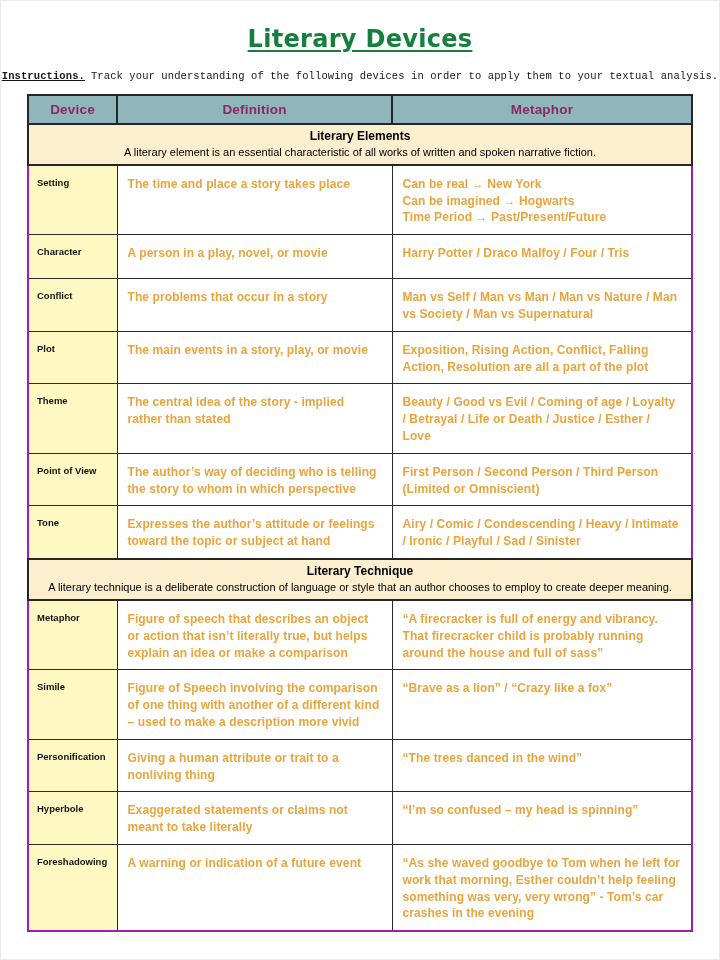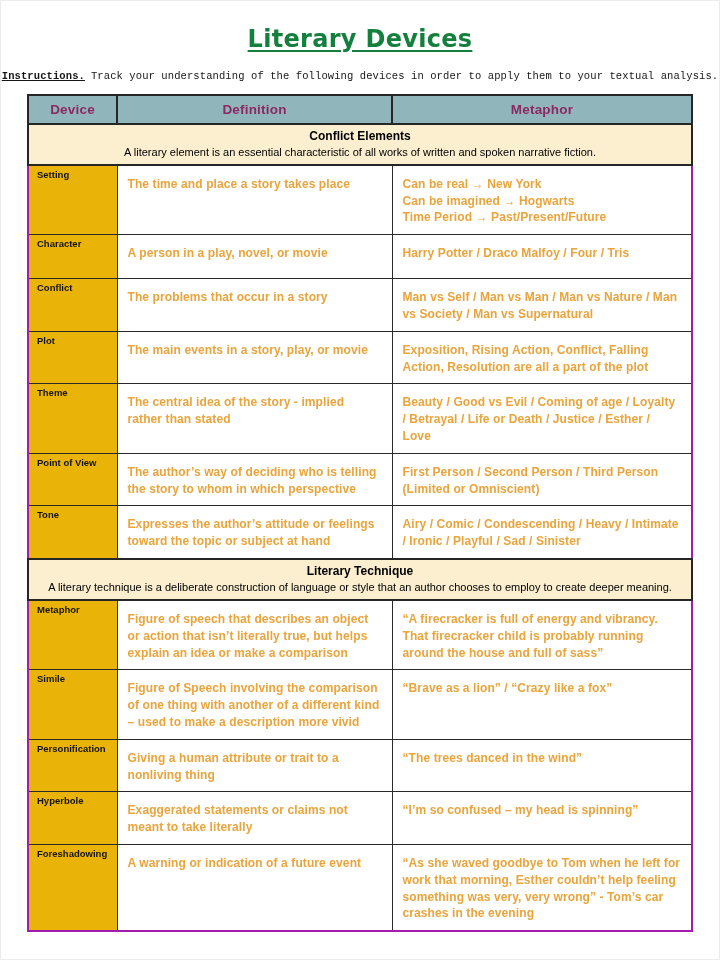--- a/index.html
+++ b/index.html
@@ -75,25 +75,25 @@
   .section-subtitle {
     font-size: 11px;
     line-height: 1.3;
   }
   tr.data-row td {
     border: 1.5px solid #2a2a2a;
     vertical-align: top;
     height: 44px;
   }
   td.device-cell {
-    background: #eab308;
+    background: #fef9c3;
     color: #141414;
     font-weight: bold;
     font-size: 9.5px;
-    padding: 3px 3px 6px 8px;
+    padding: 11px 3px 6px 8px;
     line-height: 1.25;
   }
   td.definition-cell, td.example-cell {
     background: #ffffff;
     color: #e9a43c;
     font-weight: bold;
     font-size: 12px;
     line-height: 1.4;
     padding: 10px 10px 8px 10px;
     white-space: pre-line;
@@ -120,21 +120,21 @@
     <thead>
       <tr>
         <th class="head-cell">Device</th>
         <th class="head-cell">Definition</th>
         <th class="head-cell">Metaphor</th>
       </tr>
     </thead>
     <tbody>
         <tr>
           <td colspan="3" class="section-cell">
-            <div class="section-title">Conflict Elements</div>
+            <div class="section-title">Literary Elements</div>
             <div class="section-subtitle">A literary element is an essential characteristic of all works of written and spoken narrative fiction.</div>
           </td>
         </tr>
         <tr class="data-row">
           <td class="device-cell">Setting</td>
           <td class="definition-cell">The time and place a story takes place</td>
           <td class="example-cell">Can be real → New York
 Can be imagined → Hogwarts
 Time Period → Past/Present/Future</td>
         </tr>

